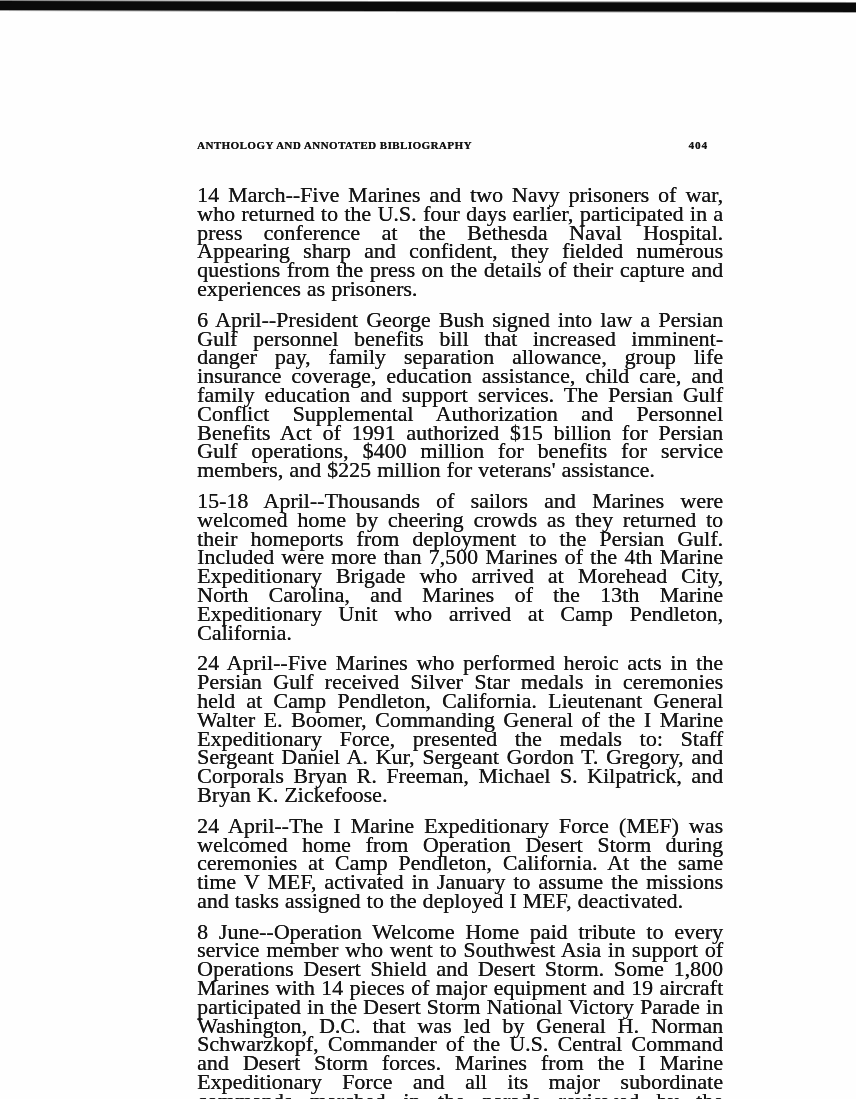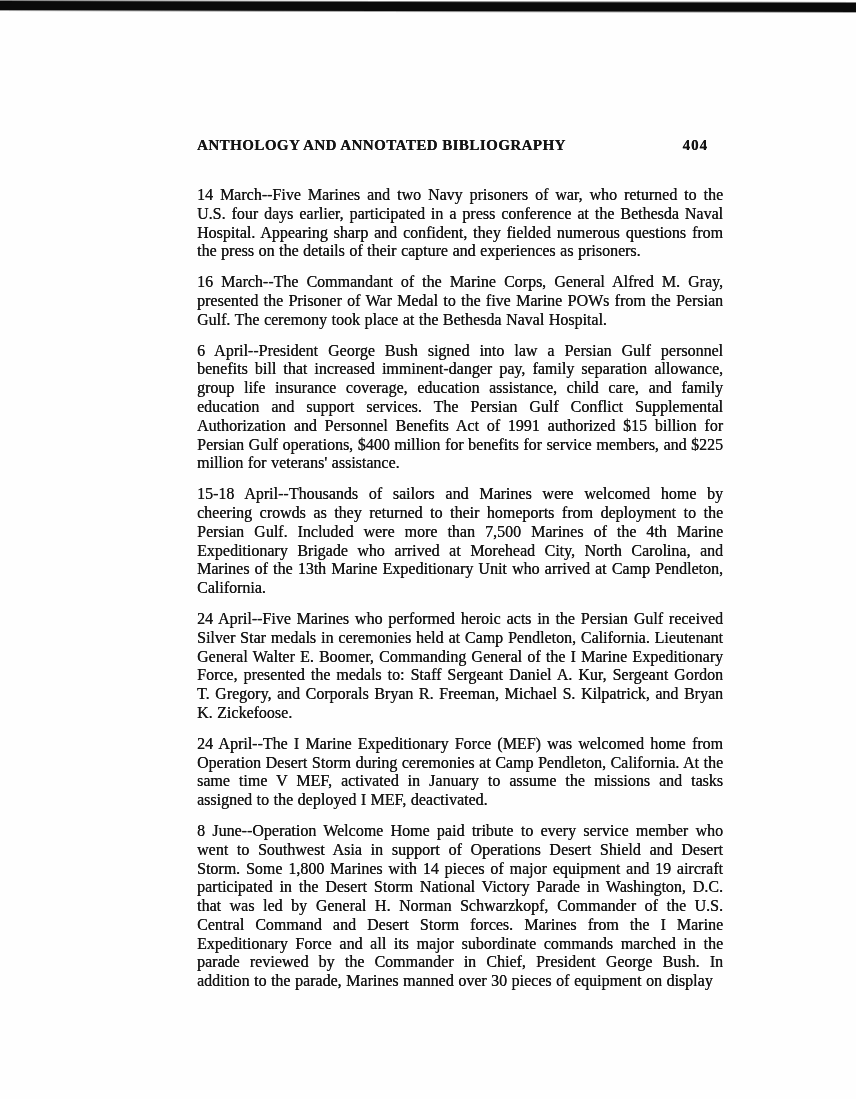--- a/index.html
+++ b/index.html
@@ -34,37 +34,37 @@
   .content {
     position: absolute;
     left: 197px;
     top: 138px;
     width: 526px;
   }
   .running-header {
     display: flex;
     justify-content: space-between;
     align-items: baseline;
-    font-size: 15px;
+    font-size: 11px;
     line-height: 14px;
     font-weight: 700;
     letter-spacing: 0.45px;
     color: #141414;
     text-shadow: 0.2px 0 0 currentColor;
   }
   .running-header .page-number {
     margin-right: 15px;
     letter-spacing: 1px;
   }
   .body-text {
     margin-top: 34px;
   }
   .body-text p {
     margin: 0 0 12px 0;
-    font-size: 16px;
+    font-size: 22px;
     line-height: 18.8px;
     text-align: justify;
     color: #161616;
     text-shadow: 0.25px 0 0 currentColor;
     word-spacing: 0.5px;
   }
   .body-text p:last-child {
     margin-bottom: 16px;
   }
 </style>
@@ -77,21 +77,20 @@
 
   <div class="content">
 
     <div class="running-header">
       <span class="header-title">ANTHOLOGY AND ANNOTATED BIBLIOGRAPHY</span>
       <span class="page-number">404</span>
     </div>
 
     <div class="body-text">
       <p>14 March--Five Marines and two Navy prisoners of war, who returned to the U.S. four days earlier, participated in a press conference at the Bethesda Naval Hospital.  Appearing sharp and confident, they fielded numerous questions from the press on the details of their capture and experiences as prisoners.</p>
-      <p>16 March--The Commandant of the Marine Corps, General Alfred M. Gray, presented the Prisoner of War Medal to the five Marine POWs from the Persian Gulf.  The ceremony took place at the Bethesda Naval Hospital.</p>
       <p>6 April--President George Bush signed into law a Persian Gulf personnel benefits bill that increased imminent-danger pay, family separation allowance, group life insurance coverage, education assistance, child care, and family education and support services.  The Persian Gulf Conflict Supplemental Authorization and Personnel Benefits Act of 1991 authorized $15 billion for Persian Gulf operations, $400 million for benefits for service members, and $225 million for veterans' assistance.</p>
       <p>15-18 April--Thousands of sailors and Marines were welcomed home by cheering crowds as they returned to their homeports from deployment to the Persian Gulf.  Included were more than 7,500 Marines of the 4th Marine Expeditionary Brigade who arrived at Morehead City, North Carolina, and Marines of the 13th Marine Expeditionary Unit who arrived at Camp Pendleton, California.</p>
       <p>24 April--Five Marines who performed heroic acts in the Persian Gulf received Silver Star medals in ceremonies held at Camp Pendleton, California.  Lieutenant General Walter E. Boomer, Commanding General of the I Marine Expeditionary Force, presented the medals to:  Staff Sergeant Daniel A. Kur, Sergeant Gordon T. Gregory, and Corporals Bryan R. Freeman, Michael S. Kilpatrick, and Bryan K. Zickefoose.</p>
       <p>24 April--The I Marine Expeditionary Force (MEF) was welcomed home from Operation Desert Storm during ceremonies at Camp Pendleton, California.  At the same time V MEF, activated in January to assume the missions and tasks assigned to the deployed I MEF, deactivated.</p>
       <p>8 June--Operation Welcome Home paid tribute to every service member who went to Southwest Asia in support of Operations Desert Shield and Desert Storm.  Some 1,800 Marines with 14 pieces of major equipment and 19 aircraft participated in the Desert Storm National Victory Parade in Washington, D.C. that was led by General H. Norman Schwarzkopf, Commander of the U.S. Central Command and Desert Storm forces.  Marines from the I Marine Expeditionary Force and all its major subordinate commands marched in the parade reviewed by the Commander in Chief, President George Bush.  In addition to the parade, Marines manned over 30 pieces of equipment on display</p>
     </div>
 
   </div>
 </div>
 

